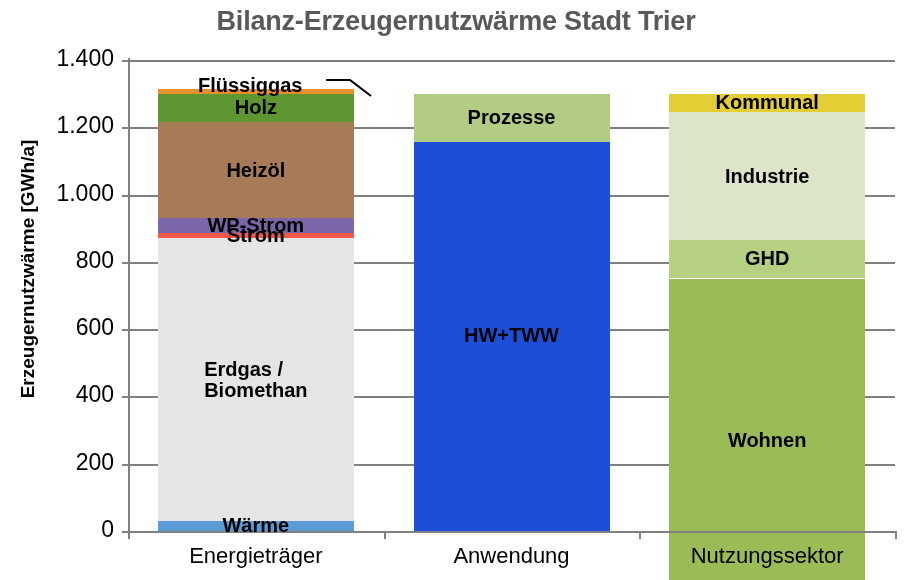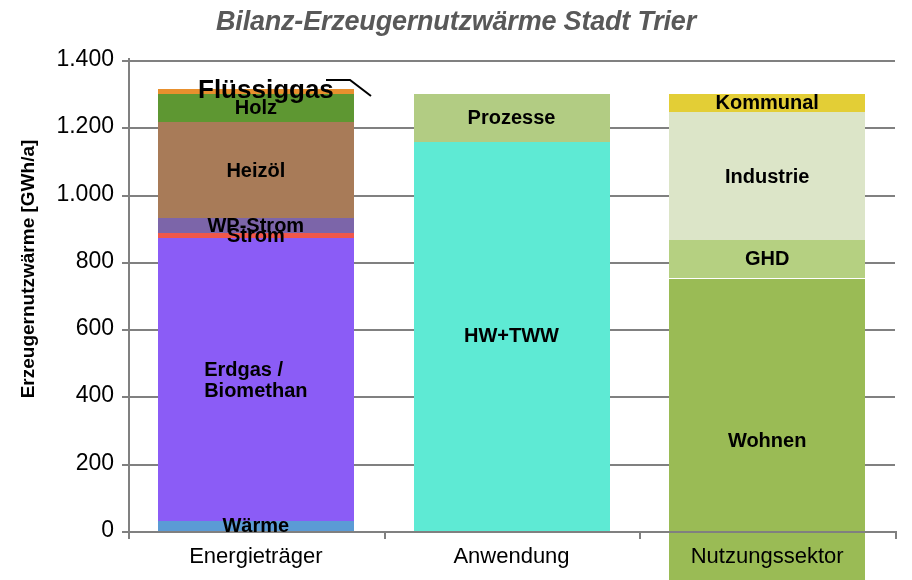--- a/index.html
+++ b/index.html
@@ -10,21 +10,20 @@
   }
   #chart-root{position:absolute;inset:0;}
 
   
   .chart-title{
     position:absolute;left:0;top:6px;width:912px;
     text-align:center;
     font-size:27px;font-weight:bold;color:#595959;
     letter-spacing:-0.2px;
     white-space:nowrap;
-    font-style:italic;
   }
 
   
   .yaxis-title{
     position:absolute;
     left:-222px;top:258px;width:500px;
     transform:rotate(-90deg);
     transform-origin:center center;
     text-align:center;
     font-size:19px;font-weight:bold;color:#000;
@@ -64,21 +63,21 @@
   .seg-label{
     font-size:20px;font-weight:bold;color:#000;
     text-align:left;line-height:1.05;
     white-space:nowrap;pointer-events:none;
   }
   .seg-label.two-line{white-space:normal;}
 
   
   .callout-label{
     position:absolute;
-    font-size:26px;font-weight:bold;color:#000;white-space:nowrap;
+    font-size:20px;font-weight:bold;color:#000;white-space:nowrap;
   }
   .callout-svg{position:absolute;left:0;top:0;width:912px;height:580px;pointer-events:none;}
 
   
   .xaxis-line{
     position:absolute;left:128px;top:531px;width:767px;height:2px;background:#808080;
   }
   .xtick{
     position:absolute;top:531px;width:2px;height:8px;background:#808080;
   }
@@ -128,21 +127,21 @@
         <div class="gridline" style="top: 471px;"></div>
         <div class="tick-mark" style="top: 471px;"></div>
       </div>
     <div id="bars">
         <div class="bar" style="left: 29.8333px; width: 196px; height: 471px;">
           <div class="seg" style="top: 460.907px; height: 10.0929px; background: rgb(91, 155, 213);">
             <span class="seg-label" style="position: relative; z-index: 5;">
               <div>Wärme</div>
             </span>
           </div>
-          <div class="seg" style="top: 178.307px; height: 282.6px; background: #8b5cf6;">
+          <div class="seg" style="top: 178.307px; height: 282.6px; background: #e5e5e5;">
             <span class="seg-label two-line">
               <div>Erdgas /</div>
               <div>Biomethan</div>
             </span>
           </div>
           <div class="seg" style="top: 173.261px; height: 5.04643px; background: rgb(240, 87, 75);">
             <span class="seg-label" style="position: relative; z-index: 5;">
               <div>Strom</div>
             </span>
           </div>
@@ -157,21 +156,21 @@
             </span>
           </div>
           <div class="seg" style="top: 33.6429px; height: 28.5964px; background: rgb(94, 151, 50);">
             <span class="seg-label">
               <div>Holz</div>
             </span>
           </div>
           <div class="seg" style="top: 28.5964px; height: 5.04643px; background: rgb(232, 144, 46);"></div>
         </div>
         <div class="bar" style="left: 285.5px; width: 196px; height: 471px;">
-          <div class="seg" style="top: 80.7429px; height: 390.257px; background: #5eead4;">
+          <div class="seg" style="top: 80.7429px; height: 390.257px; background: #1d4ed8;">
             <span class="seg-label">
               <div>HW+TWW</div>
             </span>
           </div>
           <div class="seg" style="top: 33.6429px; height: 48px; background: rgb(178, 204, 131);">
             <span class="seg-label">
               <div>Prozesse</div>
             </span>
           </div>
         </div>

